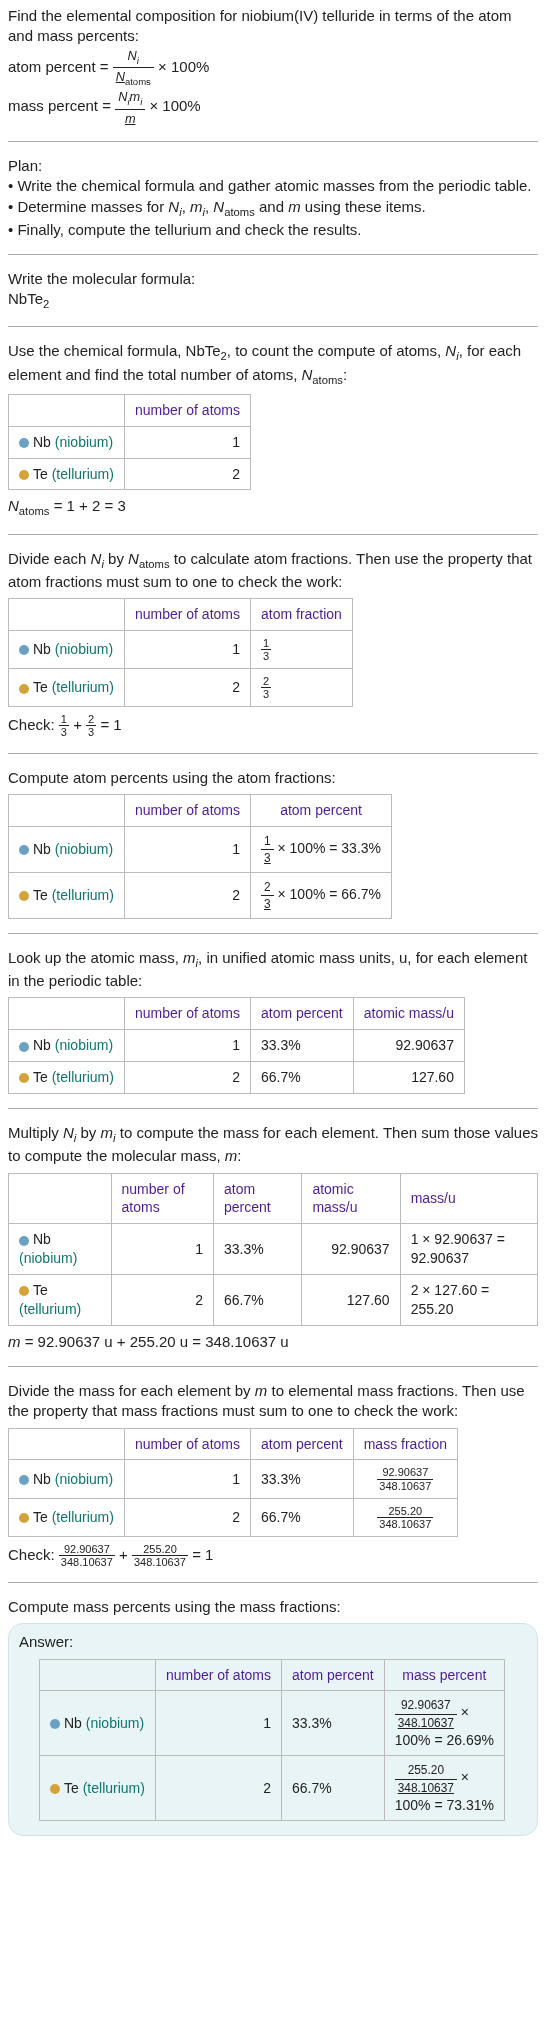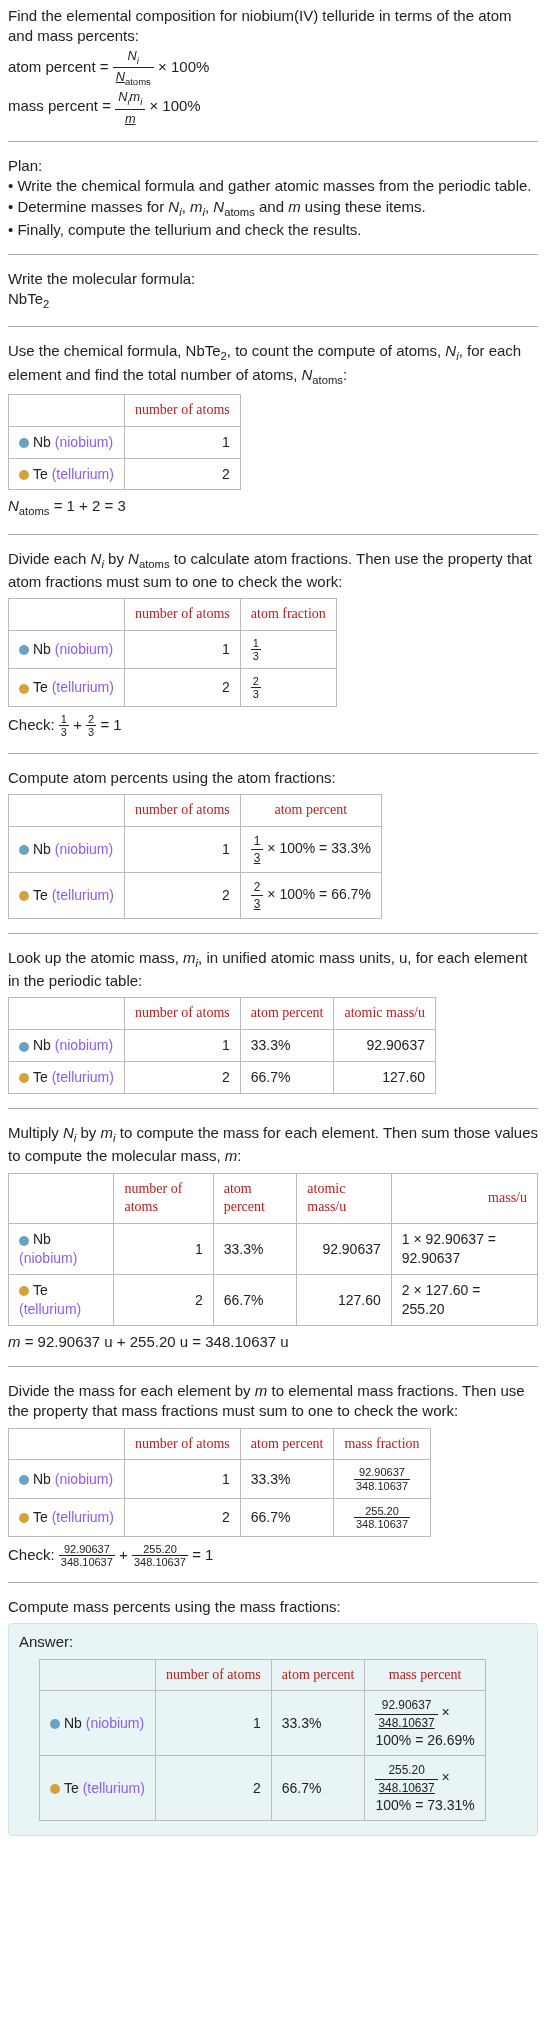--- a/index.html
+++ b/index.html
@@ -38,40 +38,39 @@
     border-collapse: collapse;
     margin: 6px 0;
     font-size: 14px;
   }
   td {
     border: 1px solid #bbb;
     padding: 6px 10px;
     vertical-align: middle;
   }
   td.header {
-    color: #b91c1c;
+    color: #4c1d95;
     text-align: left;
-    font-family: Liberation Serif, serif;
   }
   td.numr { text-align: right; }
   .dot {
     display: inline-block;
     width: 10px;
     height: 10px;
     border-radius: 50%;
     margin-right: 4px;
     vertical-align: middle;
   }
   .dot-nb { background: #6aa2c4; }
   .dot-te { background: #d4a23a; }
-  .elname { color: #8b5cf6; }
+  .elname { color: #0f766e; }
   .answer {
     background: #e9f4f7;
     border: 1px solid #cfe4ea;
-    border-radius: 4px;
+    border-radius: 15px;
     padding: 8px 10px;
     margin-top: 6px;
   }
   .answer-label { margin-bottom: 6px; }
   .smallfrac {
     display: inline-block;
     vertical-align: middle;
     text-align: center;
     font-size: 11px;
     line-height: 1.1;
@@ -232,21 +231,21 @@
   <span>Multiply </span><i>N</i><sub><i>i</i></sub><span> by </span><i>m</i><sub><i>i</i></sub><span> to compute the mass for each element. Then sum those values to compute the molecular mass, </span><i>m</i><span>:</span>
 </div>
 
 <table>
 <tbody>
       <tr>
         <td></td>
         <td class="header">number of atoms</td>
         <td class="header">atom percent</td>
         <td class="header">atomic mass/u</td>
-        <td class="header" style="text-align:right">mass/u</td>
+        <td class="header" style="text-align:left">mass/u</td>
       </tr>
 <tr>
         <td><span class="dot dot-nb"></span><span>Nb</span> <span class="elname">(niobium)</span></td>
         <td class="numr">1</td>
         <td>33.3%</td>
         <td class="numr">92.90637</td>
         <td>1 × 92.90637 = 92.90637</td>
       </tr>
 <tr>
         <td><span class="dot dot-te"></span><span>Te</span> <span class="elname">(tellurium)</span></td>

